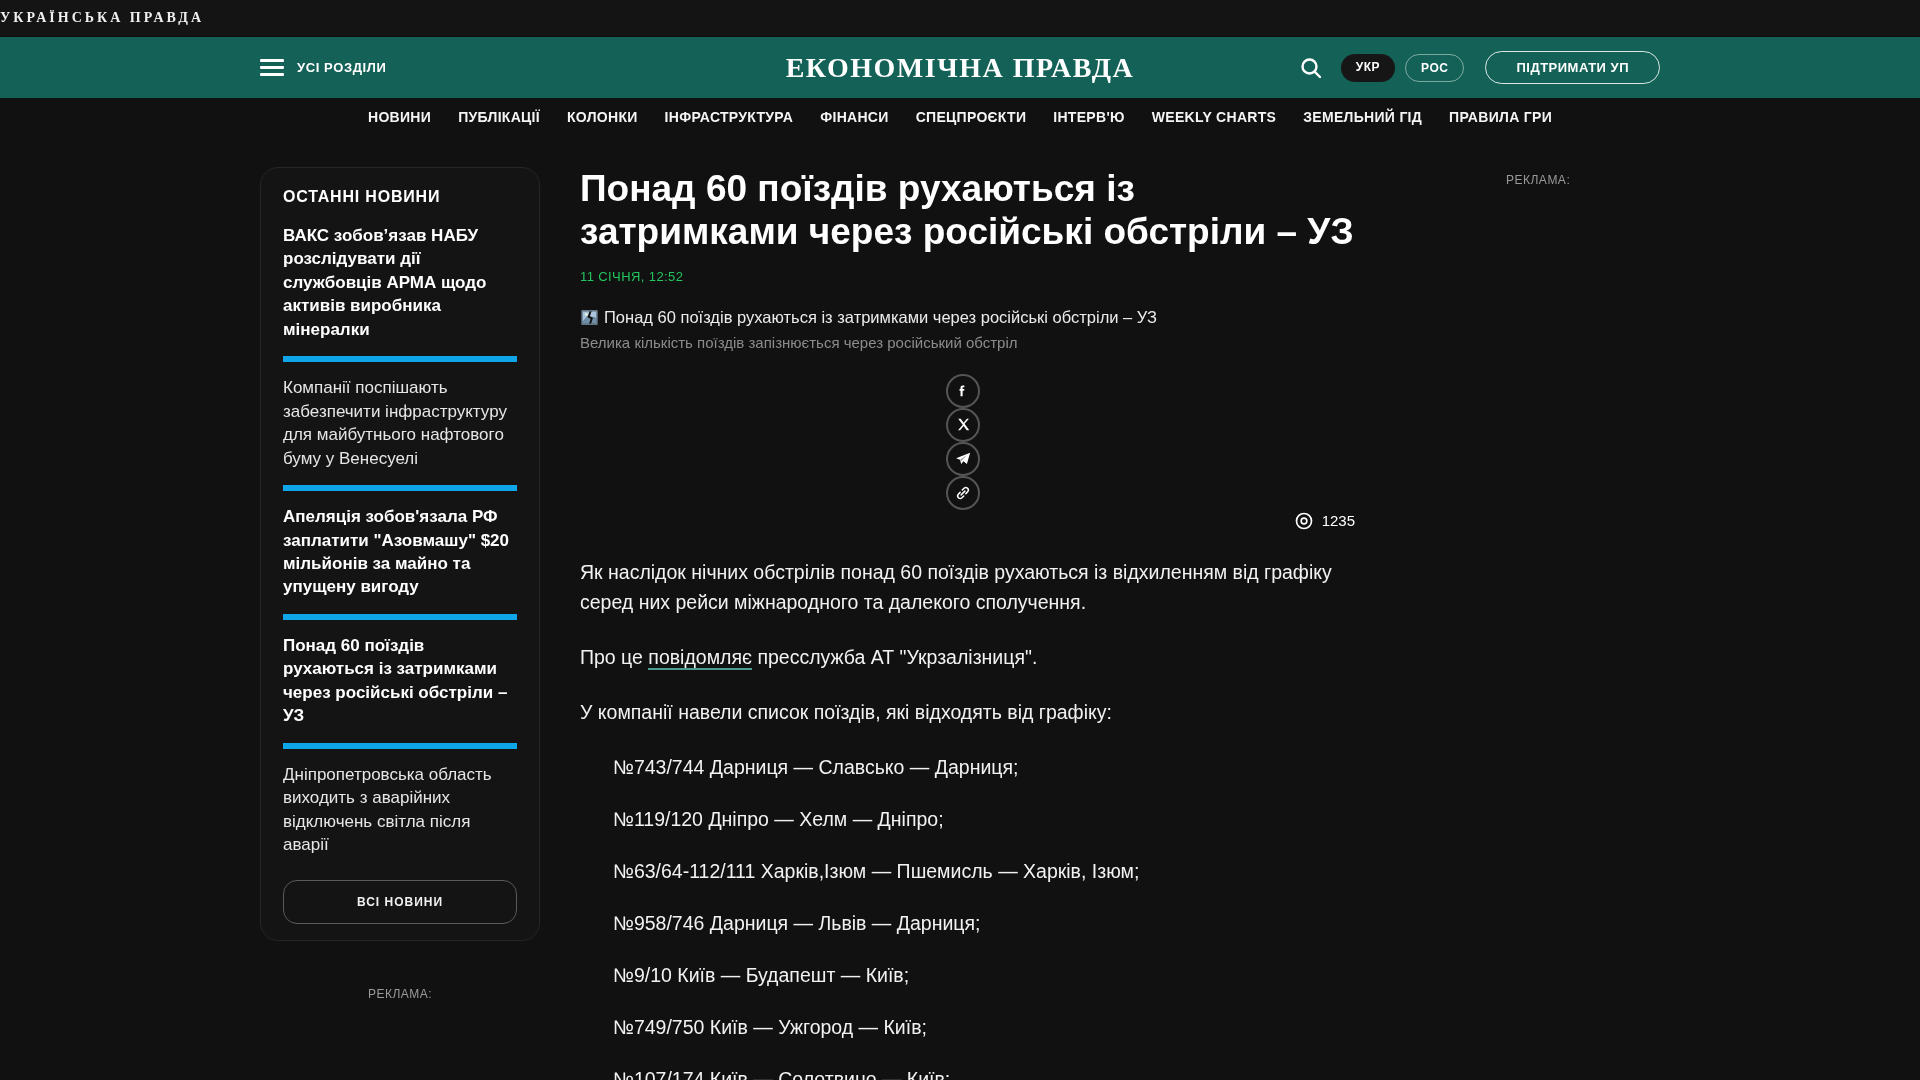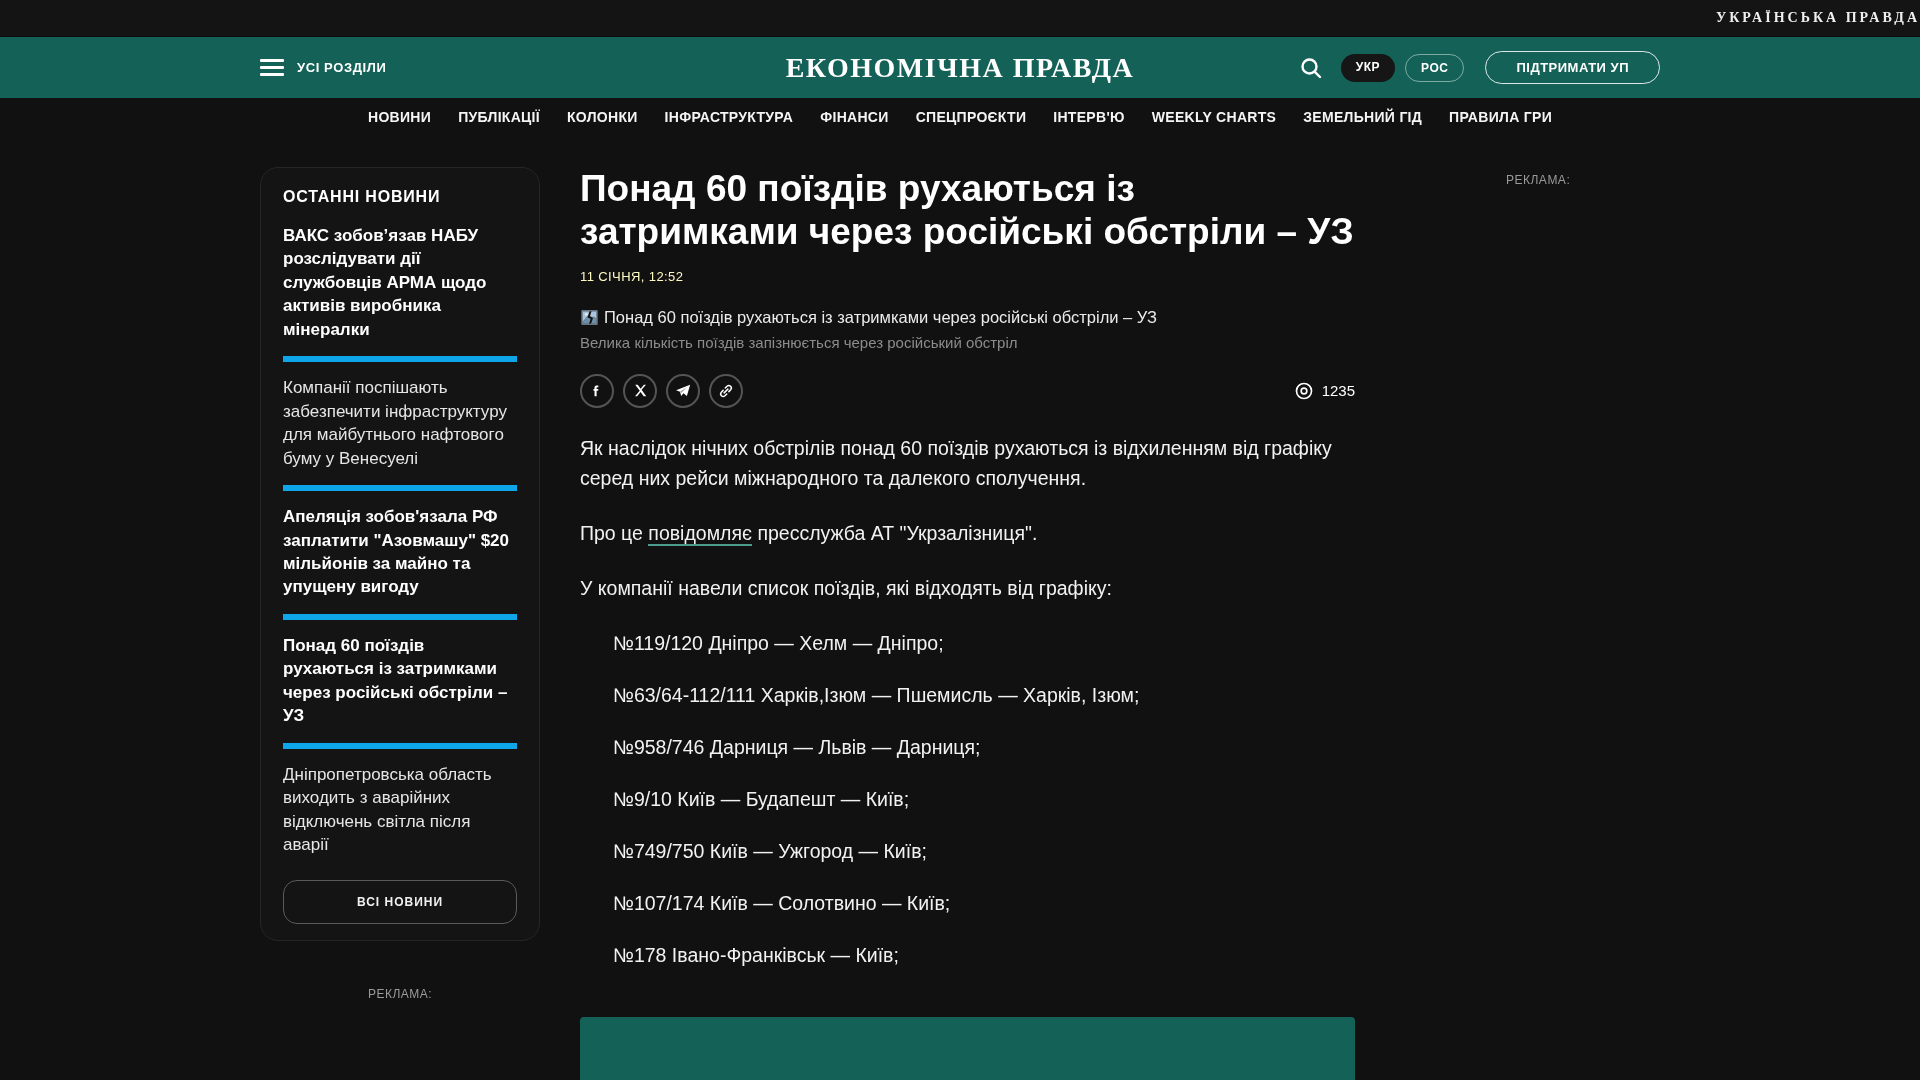--- a/index.html
+++ b/index.html
@@ -1,20 +1,20 @@
 <!DOCTYPE html>
 <html lang="uk"><head>
 <meta charset="utf-8">
 <style>
   * { margin:0; padding:0; box-sizing:border-box; }
   html,body { width:1920px; height:1080px; overflow:hidden; }
   body { background:#111111; font-family:"Liberation Sans", sans-serif; color:#f2f2f2; }
 
   
-  .topbar { height:37px; background:#141414; display:flex; align-items:center; justify-content:flex-end; border-bottom:1px solid #0c0c0c; }
+  .topbar { height:37px; background:#141414; display:flex; align-items:center; justify-content:flex-start; border-bottom:1px solid #0c0c0c; }
   .topbar-brand { font-family:"Liberation Serif", serif; font-weight:700; font-size:14px; letter-spacing:3px; color:#efefef; cursor:pointer; }
 
   
   .header { height:61px; background:#146257; position:relative; }
   .container { width:1400px; margin:0 auto; height:100%; display:flex; align-items:center; position:relative; }
   .menu-group { display:flex; align-items:center; gap:13px; cursor:pointer; }
   .burger { width:24px; height:17px; display:flex; flex-direction:column; justify-content:space-between; }
   .burger span { display:block; height:3.2px; background:#ffffff; border-radius:1px; }
   .menu-label { font-size:13px; font-weight:700; letter-spacing:.6px; color:#ffffff; }
   .logo { position:absolute; left:50%; transform:translateX(-50%); font-family:"Liberation Serif", serif; font-weight:700; font-size:28px; letter-spacing:1.5px; color:#ffffff; white-space:nowrap; cursor:pointer; }
@@ -38,25 +38,25 @@
   .sidebar-title { font-size:16px; font-weight:700; letter-spacing:.8px; color:#ffffff; margin-bottom:4px; }
   .sidebar-item { padding:14px 0 15px; font-size:17px; line-height:1.38; color:#e6e6e6; cursor:pointer; }
   .sidebar-item + .sidebar-item { border-top:6px solid #0ea5e9; }
   .sidebar-item.bold { font-weight:700; color:#ffffff; }
   .all-news-btn { margin-top:8px; width:100%; height:44px; border:1px solid #5a5a5a; border-radius:14px; background:transparent; color:#f0f0f0; font-size:12px; font-weight:700; letter-spacing:1px; cursor:pointer; font-family:"Liberation Sans", sans-serif; }
   .sidebar-ad { margin-top:46px; text-align:center; font-size:12px; letter-spacing:.5px; color:#9a9a9a; }
 
   
   .main { width:775px; margin-left:40px; flex:none; }
   .article-title { font-size:37px; font-weight:700; line-height:1.17; color:#ffffff; }
-  .article-date { margin-top:15px; font-size:13px; letter-spacing:.4px; color:#fef9c3; }
+  .article-date { margin-top:15px; font-size:13px; letter-spacing:.4px; color:#22c55e; }
   .article-image { margin-top:24px; display:flex; align-items:center; gap:5px; }
   .alt-text { font-size:16.5px; color:#ececec; }
   .image-caption { margin-top:7px; font-size:15px; color:#8c8c8c; }
-  .share-row { margin-top:23px; display:flex; align-items:center; }
+  .share-row { margin-top:23px; display:flex; align-items:center;flex-direction:column; }
   .share-btn { width:34px; height:34px; border-radius:50%; border:2px solid #555555; background:transparent; display:flex; align-items:center; justify-content:center; cursor:pointer; margin-right:9px; }
   .views { margin-left:auto; display:flex; align-items:center; gap:7px; font-size:15px; color:#ffffff; }
   .para { margin-top:25px; font-size:19.5px; line-height:1.55; color:#f2f2f2; }
   .body-link { color:#f2f2f2; text-decoration:none; border-bottom:2px solid #4c9b8c; cursor:pointer; }
   .train-list { margin-top:4px; }
   .train-item { margin-top:29px; padding-left:33px; font-size:19.5px; color:#f2f2f2; }
   .bottom-banner { margin-top:50px; height:90px; background:#146257; border-radius:4px 4px 0 0; }
 
   
   .right-col { margin-left:151px; flex:1; }
@@ -179,20 +179,21 @@
         </span>
         <span>1235</span>
       </div>
     </div>
 
     <p class="para">Як наслідок нічних обстрілів понад 60 поїздів рухаються із відхиленням від графіку серед них рейси міжнародного та далекого сполучення.</p>
     <p class="para"><span>Про це </span><a class="body-link">повідомляє</a><span> пресслужба АТ "Укрзалізниця".</span></p>
     <p class="para">У компанії навели список поїздів, які відходять від графіку:</p>
 
     <div class="train-list">
+        <div class="train-item">№743/744 Дарниця — Славсько — Дарниця;</div>
         <div class="train-item">№119/120 Дніпро — Хелм — Дніпро;</div>
         <div class="train-item">№63/64-112/111 Харків,Ізюм — Пшемисль — Харків, Ізюм;</div>
         <div class="train-item">№958/746 Дарниця — Львів — Дарниця;</div>
         <div class="train-item">№9/10 Київ — Будапешт — Київ;</div>
         <div class="train-item">№749/750 Київ — Ужгород — Київ;</div>
         <div class="train-item">№107/174 Київ — Солотвино — Київ;</div>
         <div class="train-item">№178 Івано-Франківськ — Київ;</div>
       </div>
 
     <div class="bottom-banner"></div>

